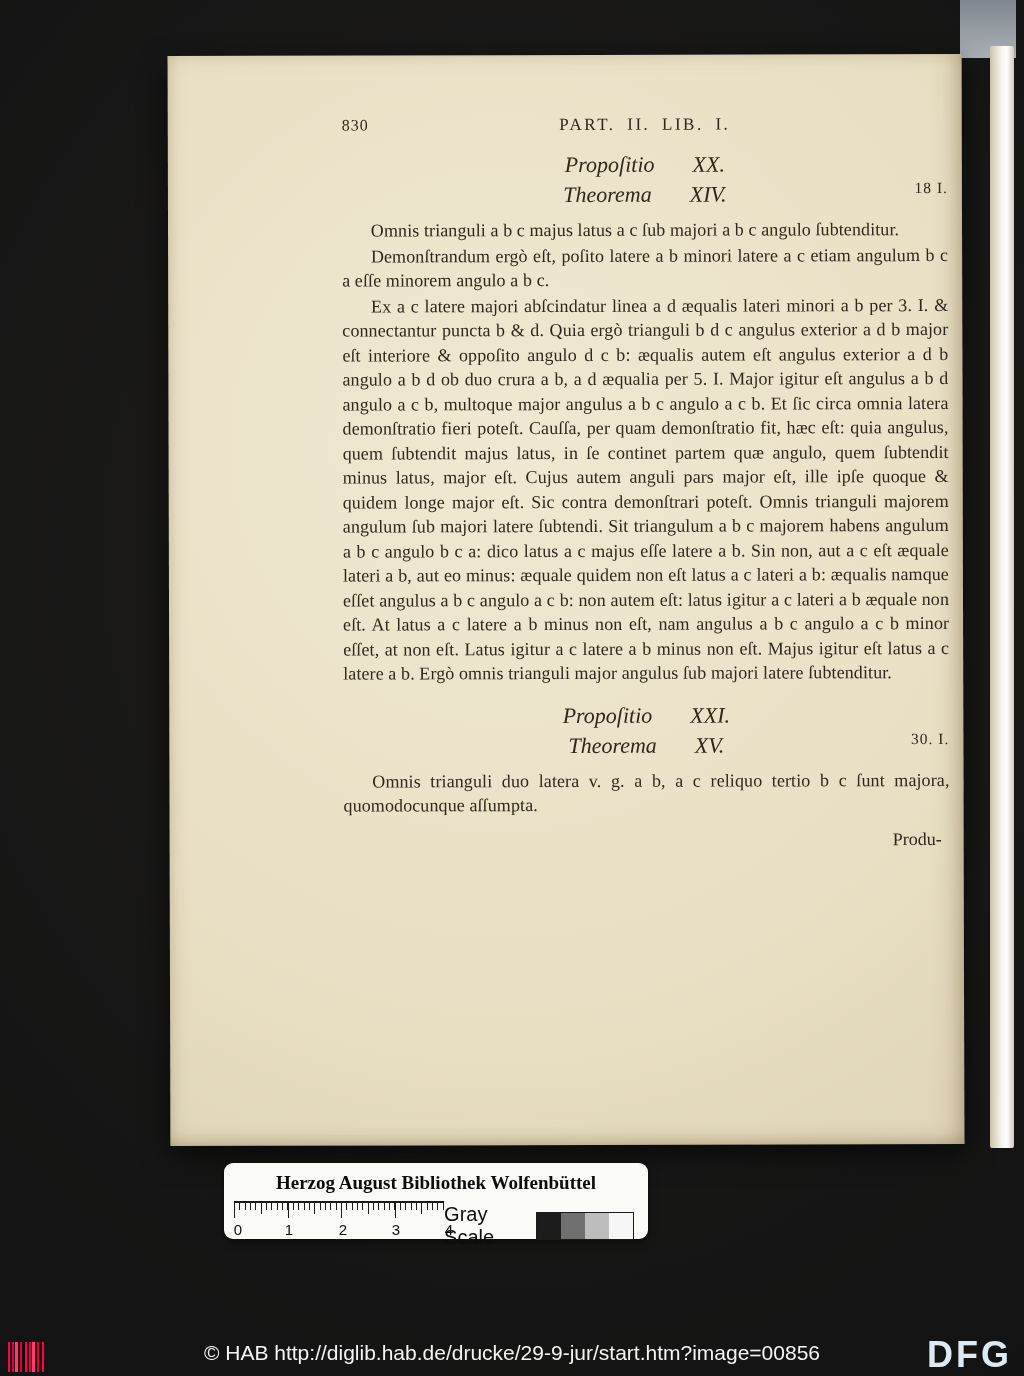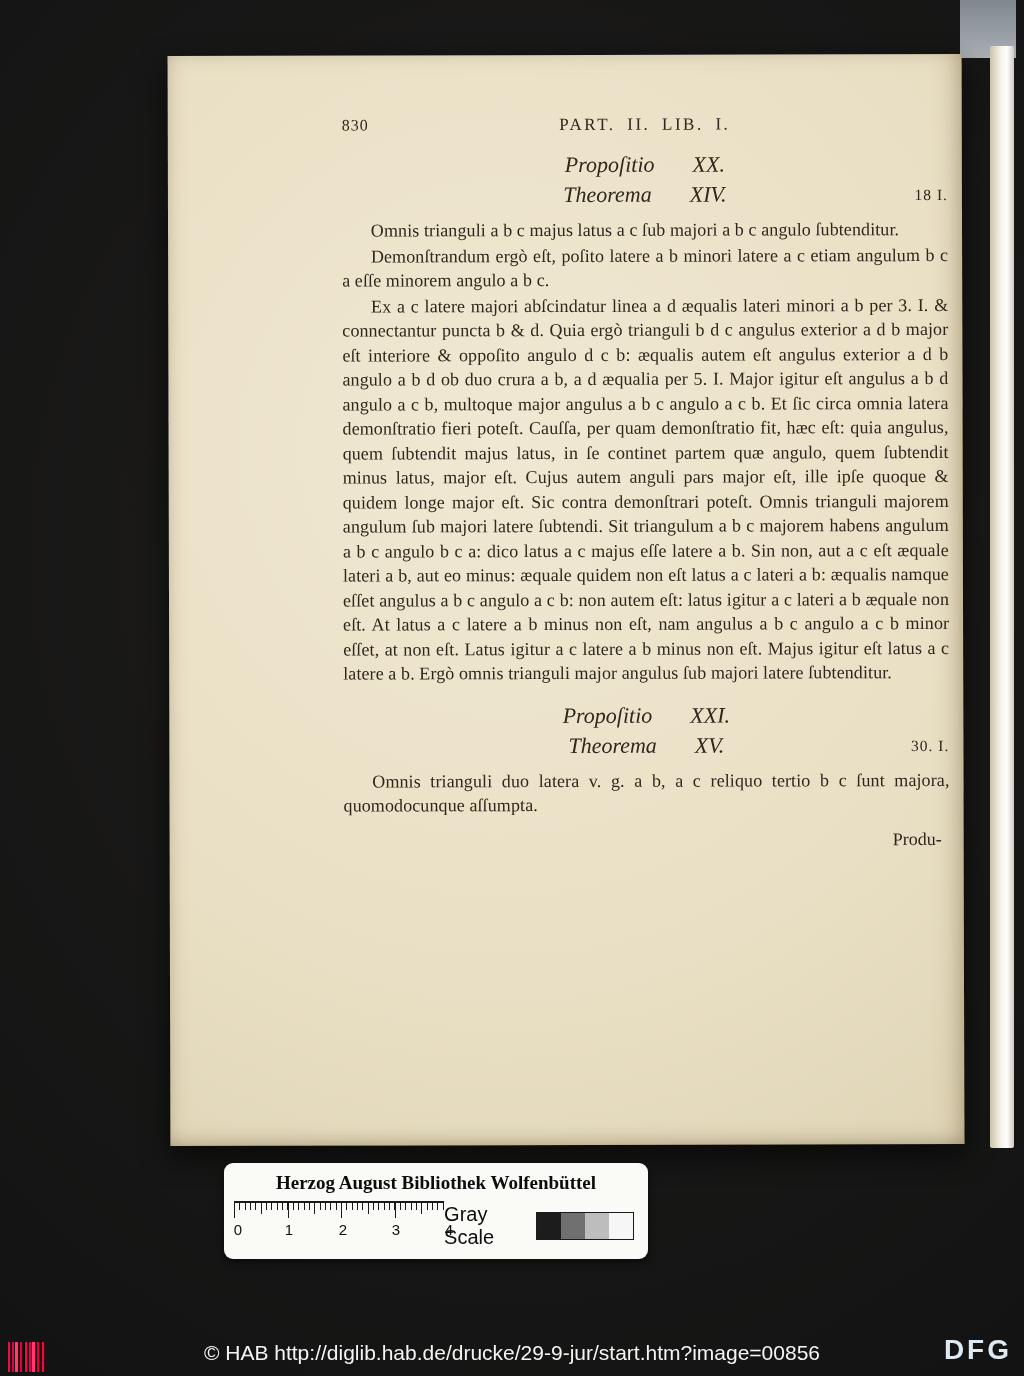--- a/index.html
+++ b/index.html
@@ -36,33 +36,33 @@
   }
   .page-inner{padding:60px 14px 0 174px;}
   .page-head{display:flex;align-items:baseline;}
   .pnum{width:90px;font-size:16px;letter-spacing:1px;}
   .runtitle{flex:1;text-align:center;font-size:17px;letter-spacing:2.5px;word-spacing:5px;}
   .head-spacer{width:90px;}
   .prop-head{margin-top:16px;}
   .prop-line{display:flex;justify-content:center;gap:38px;font-style:italic;font-size:22px;line-height:27px;}
   .prop-sub{position:relative;margin-top:3px;}
   .margin-ref{
-    position:absolute;right:0;bottom:3px;
+    position:absolute;right:0;bottom:10px;
     font-style:normal;font-size:15.5px;letter-spacing:1px;
   }
   .para{
     font-size:18px;line-height:24.5px;text-align:justify;
     text-indent:1.6em;letter-spacing:.1px;margin:0;
   }
   .paras{margin-top:10px;}
   .para + .para{margin-top:1px;}
   .catchword{text-align:right;font-size:18px;margin-top:12px;padding-right:8px;}
   
   .card{
-    position:absolute;left:224px;top:1163px;width:424px;height:96px;
+    position:absolute;left:224px;top:1163px;width:424px;height:76px;
     background:#fafaf7;border-radius:9px;
     box-shadow:0 3px 9px rgba(0,0,0,.55);
     font-family:"Liberation Sans",sans-serif;
   }
   .card-title{
     text-align:center;margin-top:9px;
     font-family:"Liberation Serif","DejaVu Serif",serif;
     font-weight:bold;font-size:19px;color:#0d0d0d;
   }
   .card-row{display:flex;align-items:flex-start;padding:7px 14px 0 10px;}
@@ -92,21 +92,21 @@
     position:absolute;left:8px;top:1342px;width:37px;height:30px;
     background:repeating-linear-gradient(90deg,
       #f00a46 0 2px,#2a050f 2px 4px,
       #d90055 4px 6px,#1c060c 6px 7px,
       #ff3d6b 7px 10px,#27060e 10px 12px,
       #e00040 12px 14px,#160409 14px 17px);
   }
   .dfg{
     position:absolute;right:12px;top:1334px;
     font-family:"Liberation Sans",sans-serif;font-weight:bold;
-    font-size:28px;letter-spacing:3px;color:#dfe9f1;
+    font-size:36px;letter-spacing:3px;color:#dfe9f1;
   }
 </style>
 </head>
 <body>
 
 <div class="stage">
 
   <div class="cradle-tab"></div>
   <div class="page-edges"></div>
 

